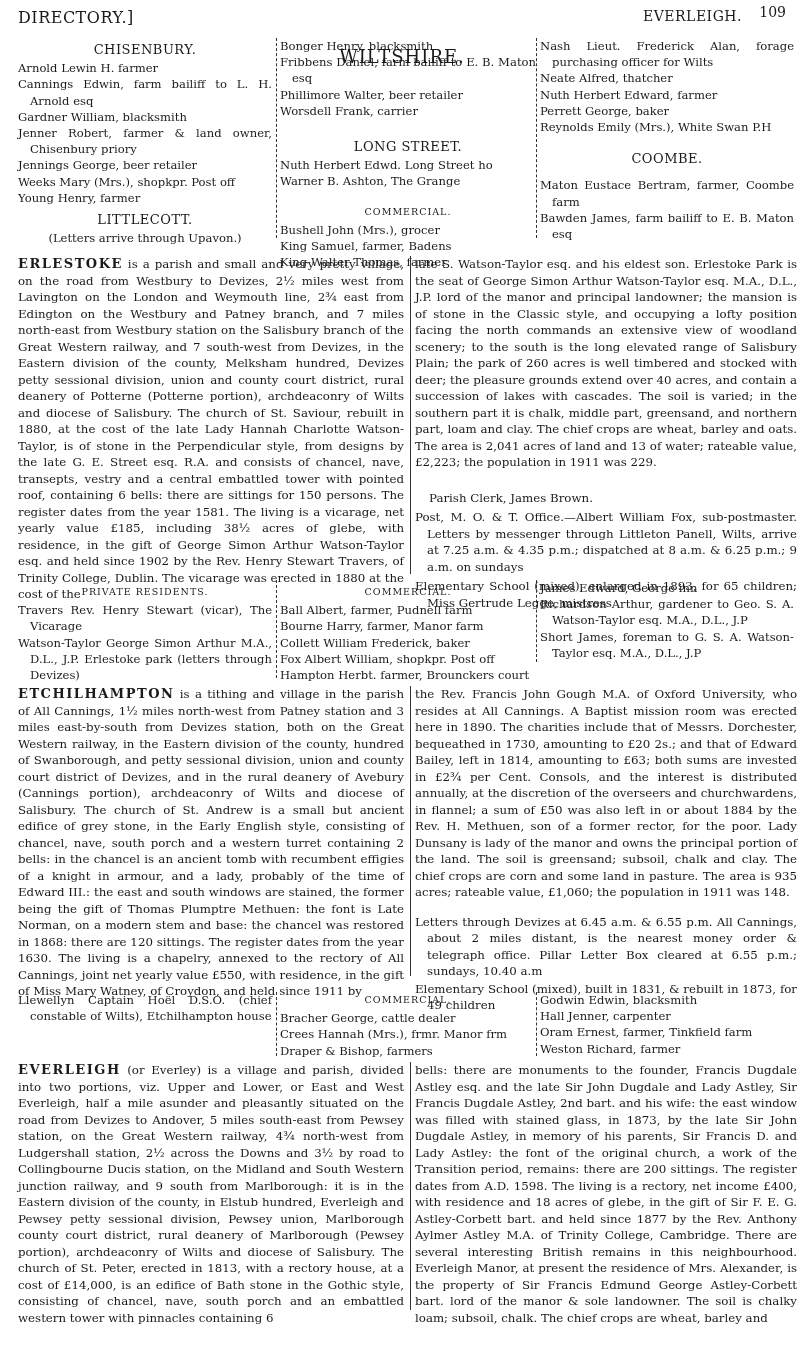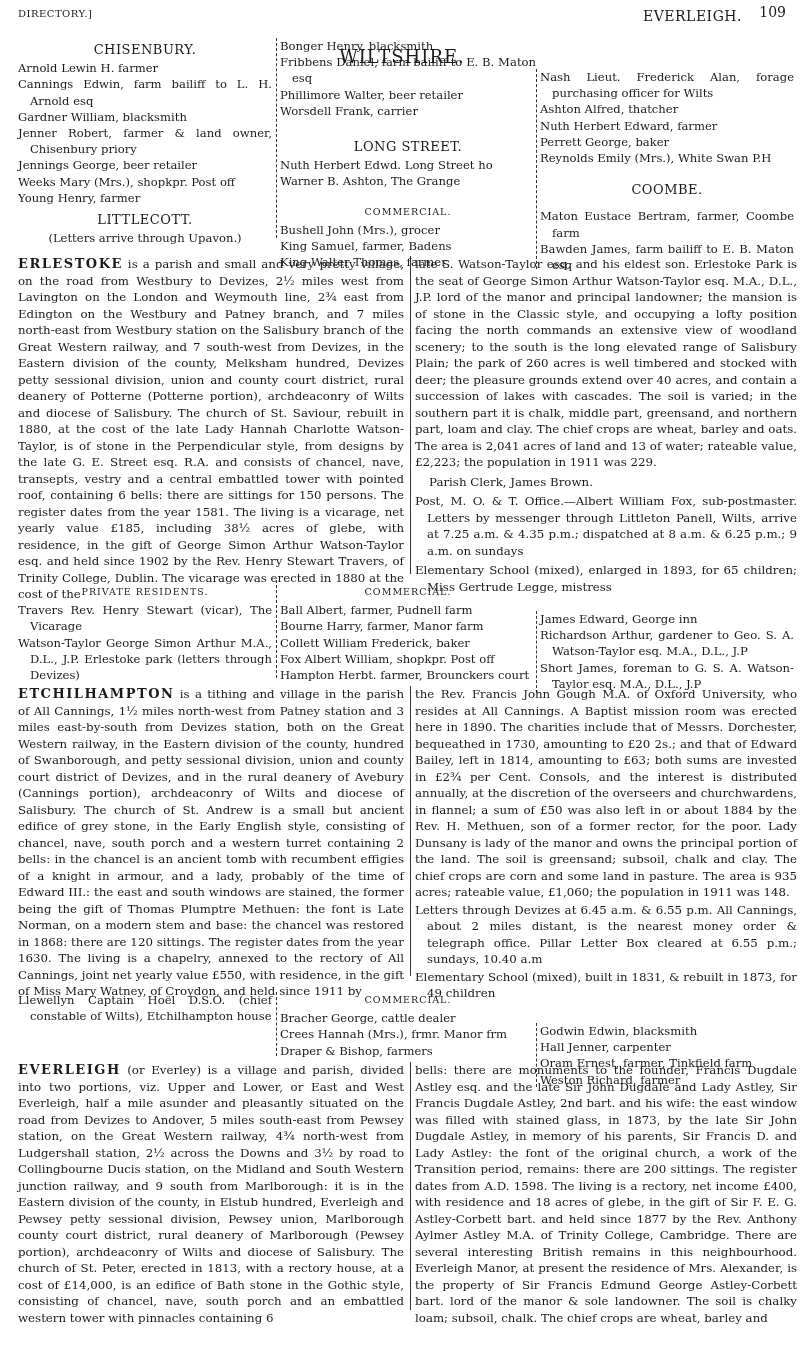--- a/index.html
+++ b/index.html
@@ -5,31 +5,31 @@
   html, body { margin: 0; padding: 0; background: #ffffff; }
   body {
     width: 800px; height: 1345px; overflow: hidden; position: relative;
     font-family: "DejaVu Serif", "Liberation Serif", serif;
     color: #1a1a1a;
   }
   .page { position: absolute; left: 0; top: 0; width: 800px; height: 1345px; }
 
   
   .hdr { position: absolute; top: 4px; left: 18px; right: 14px; height: 26px; font-size: 15px; }
-  .hdr .left { position: absolute; left: 0; top: 4px; font-variant: small-caps; letter-spacing: 0.5px; font-size: 10px; }
+  .hdr .left { position: absolute; left: 0; top: 4px; font-variant: small-caps; letter-spacing: 0.5px; font-size: 16px; }
   .hdr .center { position: absolute; left: 0; right: 0; text-align: center; top: 2px; font-size: 18px; letter-spacing: 1px; margin-top: 40px; }
   .hdr .right { position: absolute; right: 44px; top: 4px; font-variant: small-caps; font-size: 14px; letter-spacing: 0.5px; }
   .hdr .pg { position: absolute; right: 0; top: 0; font-size: 14px; }
 
   
   .dir3 { position: absolute; left: 18px; width: 774px; font-size: 11.6px; line-height: 16.2px; }
   .dir3 .col { position: absolute; top: 0; }
   .dir3 .c1 { left: 0; width: 254px; }
   .dir3 .c2 { left: 258px; width: 256px; border-left: 1px dashed #333; padding-left: 3px; }
-  .dir3 .c3 { left: 518px; width: 254px; border-left: 1px dashed #333; padding-left: 3px; margin-top: 31px; }
+  .dir3 .c3 { left: 518px; width: 254px; border-left: 1px dashed #333; padding-left: 3px; }
   .entry { padding-left: 12px; text-indent: -12px; text-align: justify; white-space: normal; }
   .sect { text-align: center; letter-spacing: 0.5px; margin: 4px 0 2px 0; }
   .sect.big { font-size: 13px; }
   .sect.small { font-size: 9.5px; font-variant: small-caps; letter-spacing: 1px; }
   .center-line { text-align: center; }
 
   
   .prose2 { position: absolute; left: 18px; width: 774px; font-size: 11.8px; line-height: 16.5px; }
   .prose2 .pcol { position: absolute; top: 0; text-align: justify; }
   .prose2 .p1 { left: 0; width: 386px; }
@@ -71,38 +71,38 @@
       <div class="sect big" style="margin-top:20px;">LONG STREET.</div>
       <div class="entry">Nuth Herbert Edwd. Long Street ho</div>
       <div class="entry">Warner B. Ashton, The Grange</div>
       <div class="sect small" style="margin-top:14px;">COMMERCIAL.</div>
       <div class="entry">Bushell John (Mrs.), grocer</div>
       <div class="entry">King Samuel, farmer, Badens</div>
       <div class="entry">King Walter Thomas, farmer</div>
     </div>
     <div class="col c3" style="height:200px;">
       <div class="entry">Nash Lieut. Frederick Alan, forage purchasing officer for Wilts</div>
-      <div class="entry">Ashton Alfred, thatcher</div>
+      <div class="entry">Neate Alfred, thatcher</div>
       <div class="entry">Nuth Herbert Edward, farmer</div>
       <div class="entry">Perrett George, baker</div>
       <div class="entry">Reynolds Emily (Mrs.), White Swan P.H</div>
       <div class="sect big" style="margin-top:16px;margin-bottom:10px;">COOMBE.</div>
       <div class="entry">Maton Eustace Bertram, farmer, Coombe farm</div>
       <div class="entry">Bawden James, farm bailiff to E. B. Maton esq</div>
     </div>
   </div>
 
   <div class="prose2" style="top:256px;height:318px;">
     <div class="pcol p1">
       <span class="place">ERLESTOKE</span>
       <span>is a parish and small and very pretty village, on the road from Westbury to Devizes, 2½ miles west from Lavington on the London and Weymouth line, 2¾ east from Edington on the Westbury and Patney branch, and 7 miles north-east from Westbury station on the Salisbury branch of the Great Western railway, and 7 south-west from Devizes, in the Eastern division of the county, Melksham hundred, Devizes petty sessional division, union and county court district, rural deanery of Potterne (Potterne portion), archdeaconry of Wilts and diocese of Salisbury. The church of St. Saviour, rebuilt in 1880, at the cost of the late Lady Hannah Charlotte Watson-Taylor, is of stone in the Perpendicular style, from designs by the late G. E. Street esq. R.A. and consists of chancel, nave, transepts, vestry and a central embattled tower with pointed roof, containing 6 bells: there are sittings for 150 persons. The register dates from the year 1581. The living is a vicarage, net yearly value £185, including 38½ acres of glebe, with residence, in the gift of George Simon Arthur Watson-Taylor esq. and held since 1902 by the Rev. Henry Stewart Travers, of Trinity College, Dublin. The vicarage was erected in 1880 at the cost of the</span>
     </div>
     <div class="pcol p2" style="height:318px;">
       <div>late S. Watson-Taylor esq. and his eldest son. Erlestoke Park is the seat of George Simon Arthur Watson-Taylor esq. M.A., D.L., J.P. lord of the manor and principal landowner; the mansion is of stone in the Classic style, and occupying a lofty position facing the north commands an extensive view of woodland scenery; to the south is the long elevated range of Salisbury Plain; the park of 260 acres is well timbered and stocked with deer; the pleasure grounds extend over 40 acres, and contain a succession of lakes with cascades. The soil is varied; in the southern part it is chalk, middle part, greensand, and northern part, loam and clay. The chief crops are wheat, barley and oats. The area is 2,041 acres of land and 13 of water; rateable value, £2,223; the population in 1911 was 229.</div>
-      <div class="indent" style="margin-top:3px;">Parish Clerk, James Brown.</div>
+      <div class="indent" style="margin-top:19px;">Parish Clerk, James Brown.</div>
       <div class="hang">Post, M. O. &amp; T. Office.—Albert William Fox, sub-postmaster. Letters by messenger through Littleton Panell, Wilts, arrive at 7.25 a.m. &amp; 4.35 p.m.; dispatched at 8 a.m. &amp; 6.25 p.m.; 9 a.m. on sundays</div>
       <div class="hang">Elementary School (mixed), enlarged in 1893, for 65 children; Miss Gertrude Legge, mistress</div>
     </div>
   </div>
 
   <div class="dir3" style="top:580px;height:100px;">
     <div class="col c1">
       <div class="sect small">PRIVATE RESIDENTS.</div>
       <div class="entry">Travers Rev. Henry Stewart (vicar), The Vicarage</div>
       <div class="entry">Watson-Taylor George Simon Arthur M.A., D.L., J.P. Erlestoke park (letters through Devizes)</div>
@@ -122,21 +122,21 @@
     </div>
   </div>
 
   <div class="prose2" style="top:686px;height:290px;">
     <div class="pcol p1">
       <span class="place">ETCHILHAMPTON</span>
       <span>is a tithing and village in the parish of All Cannings, 1½ miles north-west from Patney station and 3 miles east-by-south from Devizes station, both on the Great Western railway, in the Eastern division of the county, hundred of Swanborough, and petty sessional division, union and county court district of Devizes, and in the rural deanery of Avebury (Cannings portion), archdeaconry of Wilts and diocese of Salisbury. The church of St. Andrew is a small but ancient edifice of grey stone, in the Early English style, consisting of chancel, nave, south porch and a western turret containing 2 bells: in the chancel is an ancient tomb with recumbent effigies of a knight in armour, and a lady, probably of the time of Edward III.: the east and south windows are stained, the former being the gift of Thomas Plumptre Methuen: the font is Late Norman, on a modern stem and base: the chancel was restored in 1868: there are 120 sittings. The register dates from the year 1630. The living is a chapelry, annexed to the rectory of All Cannings, joint net yearly value £550, with residence, in the gift of Miss Mary Watney, of Croydon, and held since 1911 by</span>
     </div>
     <div class="pcol p2" style="height:290px;">
       <div>the Rev. Francis John Gough M.A. of Oxford University, who resides at All Cannings. A Baptist mission room was erected here in 1890. The charities include that of Messrs. Dorchester, bequeathed in 1730, amounting to £20 2s.; and that of Edward Bailey, left in 1814, amounting to £63; both sums are invested in £2¾ per Cent. Consols, and the interest is distributed annually, at the discretion of the overseers and churchwardens, in flannel; a sum of £50 was also left in or about 1884 by the Rev. H. Methuen, son of a former rector, for the poor. Lady Dunsany is lady of the manor and owns the principal portion of the land. The soil is greensand; subsoil, chalk and clay. The chief crops are corn and some land in pasture. The area is 935 acres; rateable value, £1,060; the population in 1911 was 148.</div>
-      <div class="hang" style="margin-top:1px;">Letters through Devizes at 6.45 a.m. &amp; 6.55 p.m. All Cannings, about 2 miles distant, is the nearest money order &amp; telegraph office. Pillar Letter Box cleared at 6.55 p.m.; sundays, 10.40 a.m</div>
+      <div class="hang" style="margin-top:13px;">Letters through Devizes at 6.45 a.m. &amp; 6.55 p.m. All Cannings, about 2 miles distant, is the nearest money order &amp; telegraph office. Pillar Letter Box cleared at 6.55 p.m.; sundays, 10.40 a.m</div>
       <div class="hang" style="margin-top:1px;">Elementary School (mixed), built in 1831, &amp; rebuilt in 1873, for 49 children</div>
     </div>
   </div>
 
   <div class="dir3" style="top:992px;height:66px;">
     <div class="col c1">
       <div class="entry">Llewellyn Captain Hoël D.S.O. (chief constable of Wilts), Etchilhampton house</div>
     </div>
     <div class="col c2" style="height:64px;">
       <div class="sect small" style="margin-top:0;">COMMERCIAL.</div>

